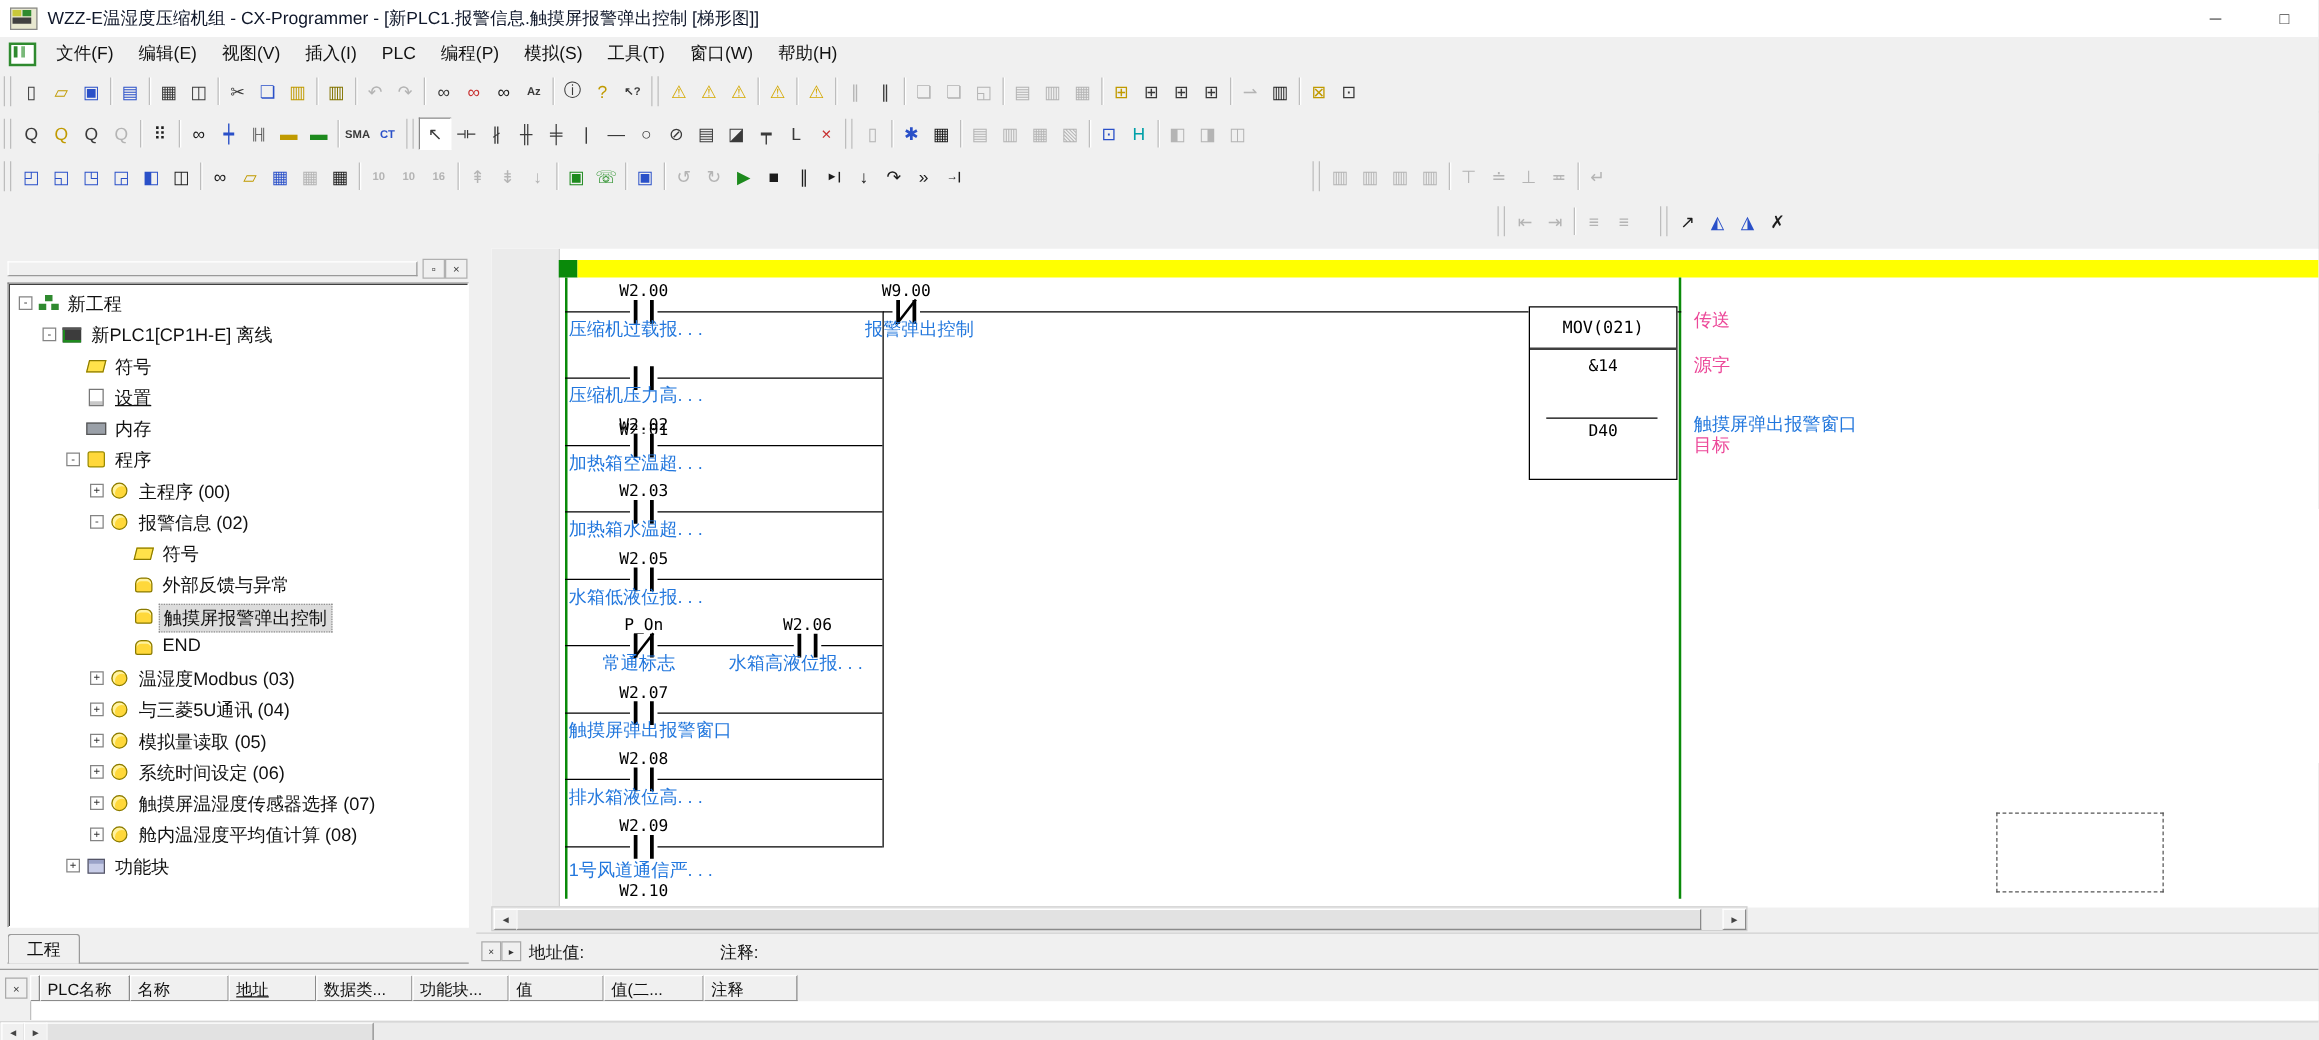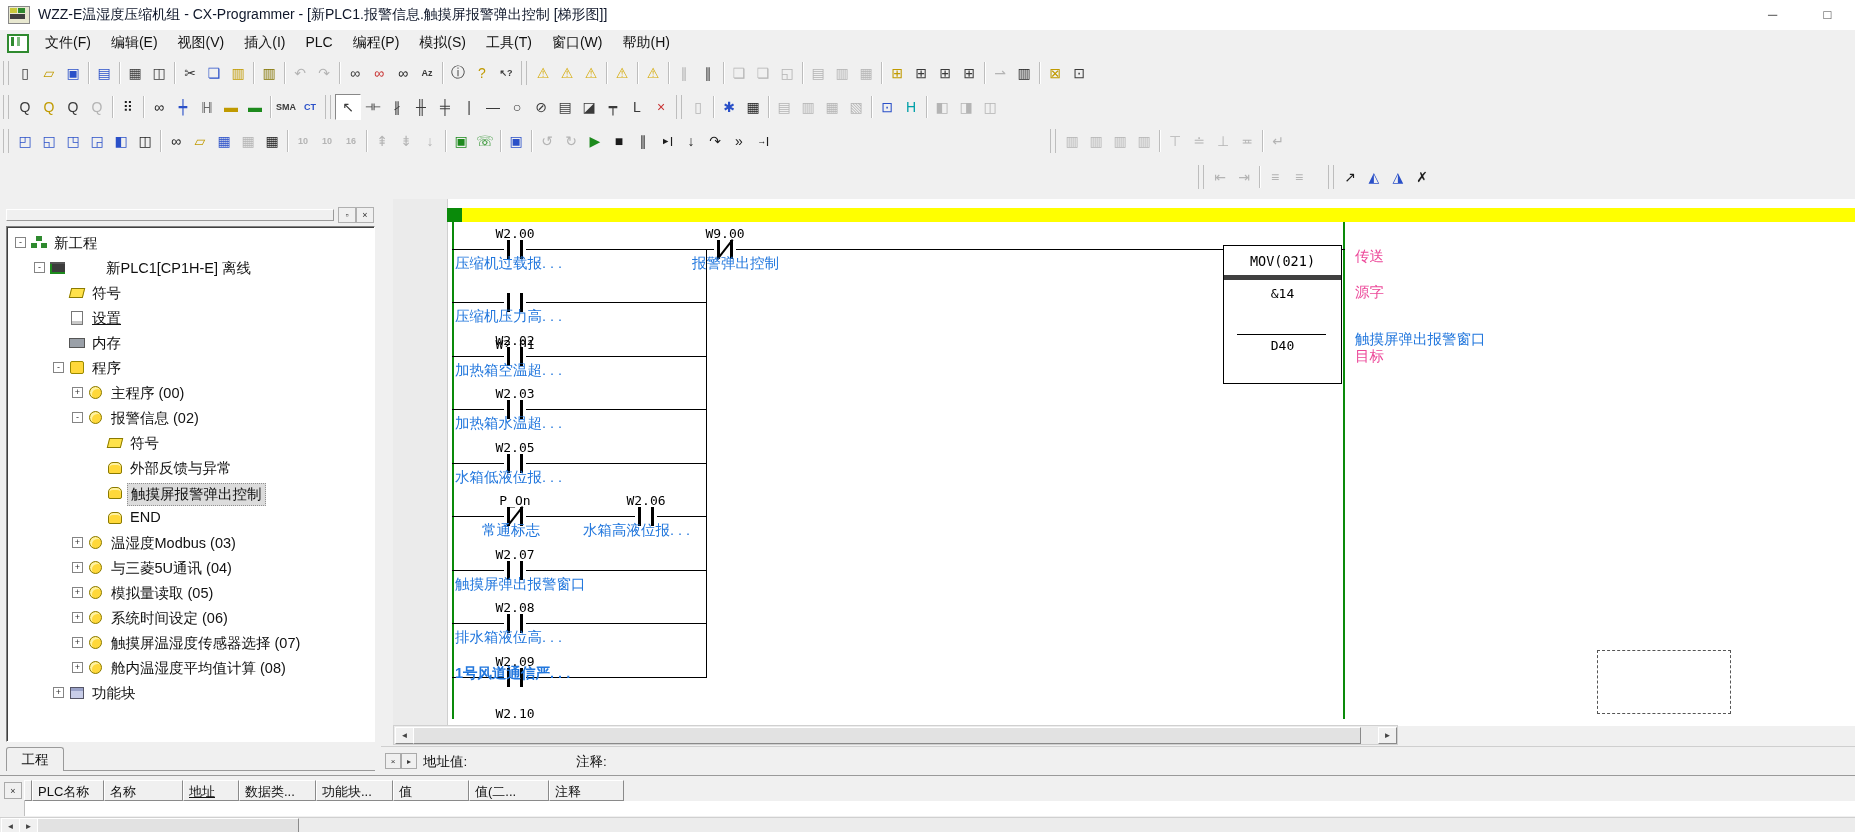--- a/index.html
+++ b/index.html
@@ -68,21 +68,21 @@
   .hline{position:absolute;height:1px;background:#000;}
   .vline{position:absolute;width:1px;background:#000;}
   .gbus{position:absolute;width:2px;background:#0a8a0a;}
   .addr{position:absolute;width:90px;text-align:center;font-family:"DejaVu Sans Mono",monospace;font-size:13px;color:#000;}
   .cmt{position:absolute;font-size:14.5px;color:#2277dd;white-space:nowrap;}
   .contact{position:absolute;width:22px;height:19px;background:#fff;}
   .contact .bar{position:absolute;top:0;width:3px;height:19px;background:#000;}
   .contact .b1{left:3px;} .contact .b2{left:16px;}
   .contact .slash{position:absolute;left:10px;top:-3px;width:2px;height:25px;background:#000;transform:rotate(38deg);}
   #mov-block{position:absolute;border:1px solid #000;background:#fff;}
-  #mov-head{position:absolute;left:0;top:0;width:100%;height:34px;border-bottom:5px solid #404040;display:flex;align-items:center;justify-content:center;font-family:"DejaVu Sans Mono",monospace;font-size:13.5px;color:#000;box-sizing:border-box;}
+  #mov-head{position:absolute;left:0;top:0;width:100%;height:34px;border-bottom:2px solid #404040;display:flex;align-items:center;justify-content:center;font-family:"DejaVu Sans Mono",monospace;font-size:13.5px;color:#000;box-sizing:border-box;}
   .mov-op{position:absolute;width:100%;text-align:center;font-family:"DejaVu Sans Mono",monospace;font-size:13px;color:#000;}
   .ann{position:absolute;font-size:14.5px;color:#ec4899;white-space:nowrap;}
   .ann.blue{color:#2277dd;}
   #dashed-rect{position:absolute;border:1px dashed #555;background:transparent;}
   
   .sb-h{background:#ececec;border:1px solid #d0d0d0;}
   .sb-btn{position:absolute;top:1px;width:17px;height:15px;background:#f0f0f0;border:1px solid;border-color:#fff #8a8a8a #8a8a8a #fff;font-size:8px;display:flex;align-items:center;justify-content:center;color:#444;}
   .sb-thumb{position:absolute;top:1px;height:15px;background:#e2e2e2;border:1px solid;border-color:#fff #8a8a8a #8a8a8a #fff;}
   
   #addr-bar{left:381px;top:746px;width:1474px;height:28px;background:#f0f0f0;border-top:1px solid #cfcfcf;}
@@ -317,21 +317,21 @@
           <div class="tree-ico" style="left: 24px;">
             <span class="ti ti-project"></span>
           </div>
           <span class="tree-label" style="left: 44px;">新工程</span>
         </div>
         <div class="tree-row">
           <div class="tree-exp" style="left: 27px;">-</div>
           <div class="tree-ico" style="left: 43px;">
             <span class="ti ti-plc"></span>
           </div>
-          <span class="tree-label" style="left: 63px; margin-left: 33px;">新PLC1[CP1H-E] 离线</span>
+          <span class="tree-label" style="left: 63px;">新PLC1[CP1H-E] 离线</span>
         </div>
         <div class="tree-row">
           <div class="tree-ico" style="left: 62px;">
             <span class="ti ti-symbols"></span>
           </div>
           <span class="tree-label" style="left: 82px;">符号</span>
         </div>
         <div class="tree-row">
           <div class="tree-ico" style="left: 62px;">
             <span class="ti ti-settings"></span>
@@ -514,21 +514,21 @@
         <span class="bar b2"></span>
       </div>
       <div class="addr" style="left: 77px; top: 401px;">W2.08</div>
       <div class="cmt" style="left: 62px; top: 429px;">排水箱液位高. . .</div>
       <div class="hline" style="left: 59px; top: 478px; width: 254px;"></div>
       <div class="contact" style="left: 111px; top: 469px;">
         <span class="bar b1"></span>
         <span class="bar b2"></span>
       </div>
       <div class="addr" style="left: 77px; top: 455px;">W2.09</div>
-      <div class="cmt" style="left: 62px; top: 465px; font-weight: bold;">1号风道通信严. . .</div>
+      <div class="cmt" style="left: 62px; top: 488px;">1号风道通信严. . .</div>
       <div class="addr" style="left: 77px; top: 507px;">W2.10</div>
       <div class="hline" style="left: 313px; top: 50px; width: 517px;"></div>
       <div class="contact" style="left: 321px; top: 41px;">
         <span class="bar b1"></span>
         <span class="bar b2"></span>
         <span class="slash"></span>
       </div>
       <div class="addr" style="left: 287px; top: 27px;">W9.00</div>
       <div class="cmt" style="left: 299px; top: 55px;">报警弹出控制</div>
       <div class="hline" style="left: 947px; top: 50px; width: 5px;"></div>
@@ -557,21 +557,21 @@
     <span class="bar-label" style="left:42px;">地址值:</span>
     <span class="bar-label" style="left:195px;">注释:</span>
   </div>
 
   <div id="watch" class="abs">
     <div id="watch-close">×</div>
     <div id="watch-header">
         <div class="wh-cell" style="width: 8px;"></div>
         <div class="wh-cell" style="width: 72px;">PLC名称</div>
         <div class="wh-cell" style="width: 79px;">名称</div>
-        <div class="wh-cell" style="width: 56px; text-decoration: underline;">地址</div>
+        <div class="wh-cell" style="width: 70px; text-decoration: underline;">地址</div>
         <div class="wh-cell" style="width: 77px;">数据类...</div>
         <div class="wh-cell" style="width: 77px;">功能块...</div>
         <div class="wh-cell" style="width: 76px;">值</div>
         <div class="wh-cell" style="width: 80px;">值(二...</div>
         <div class="wh-cell" style="width: 75px;">注释</div>
       </div>
     <div id="watch-rows"></div>
     <div id="watch-sb">
       <div class="sb-btn" style="left:1px;top:0;">◄</div>
       <div class="sb-btn" style="left:19px;top:0;">►</div>

